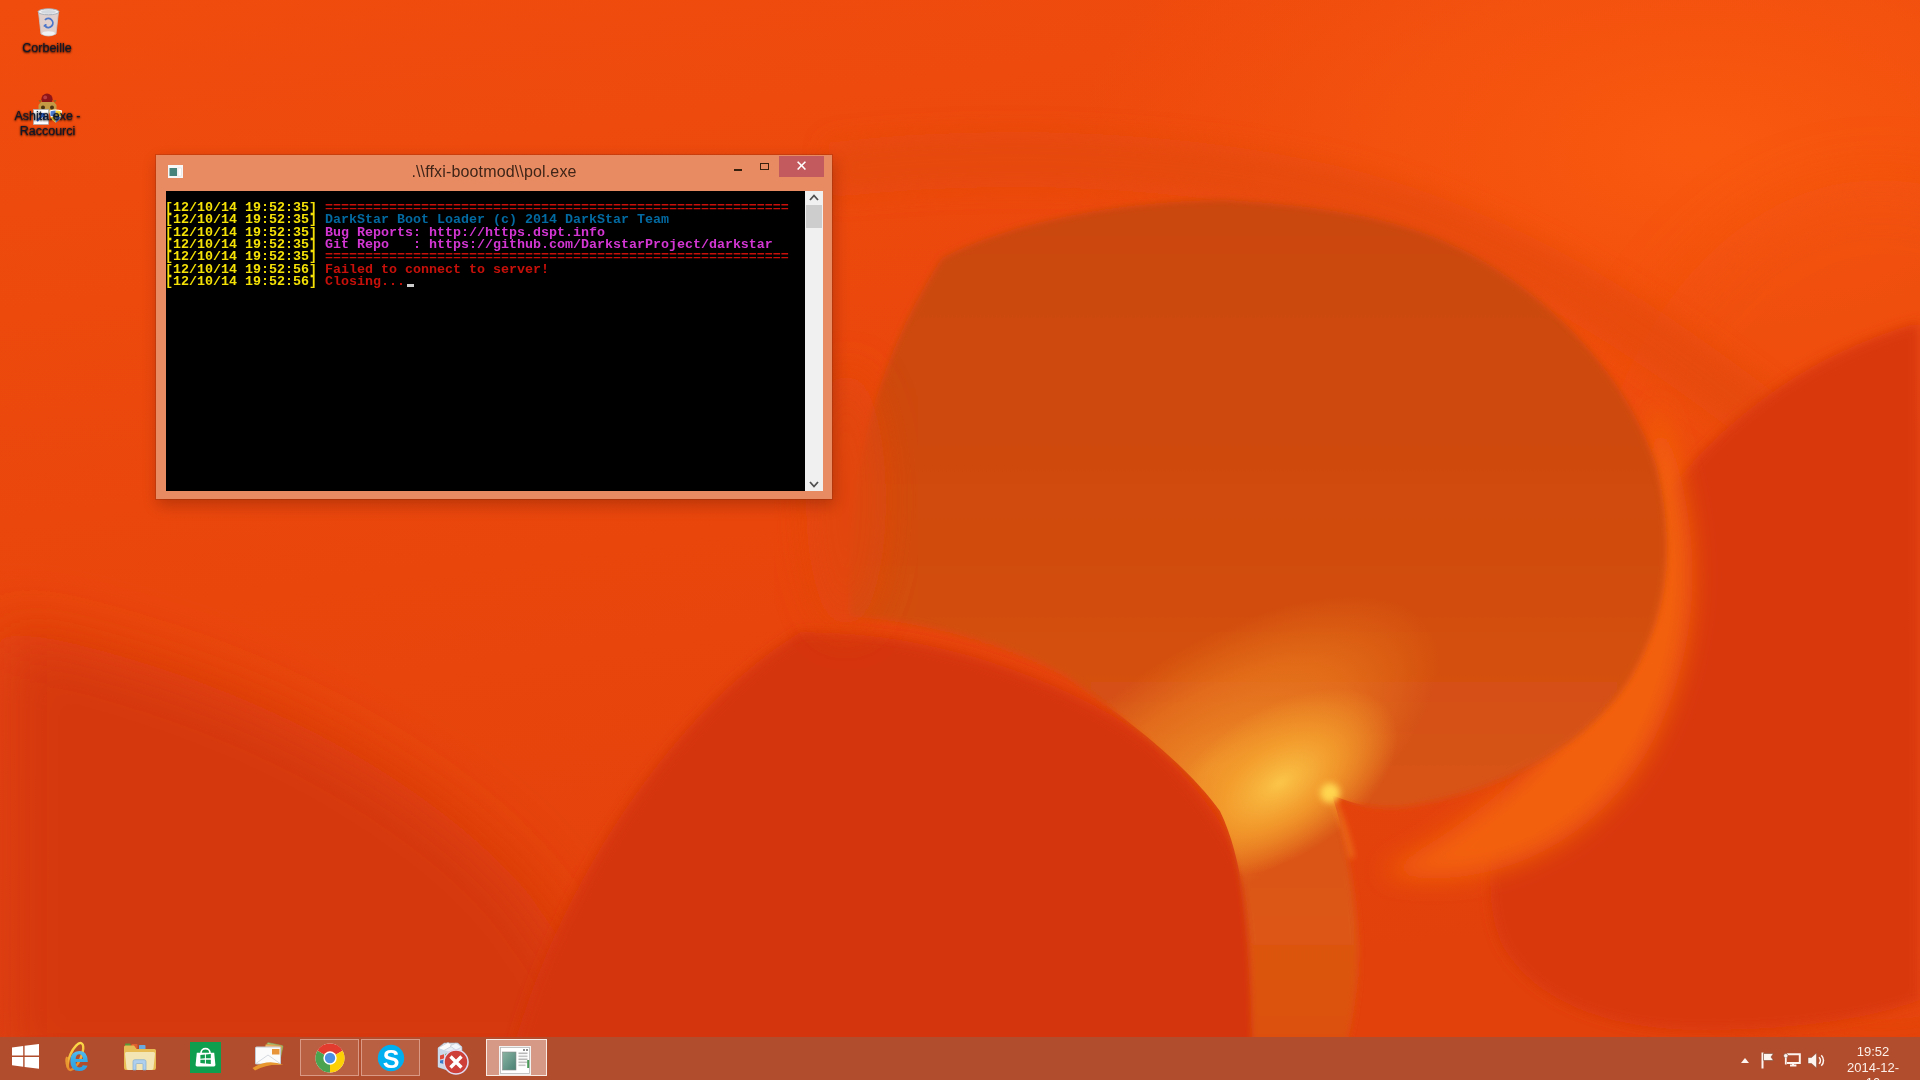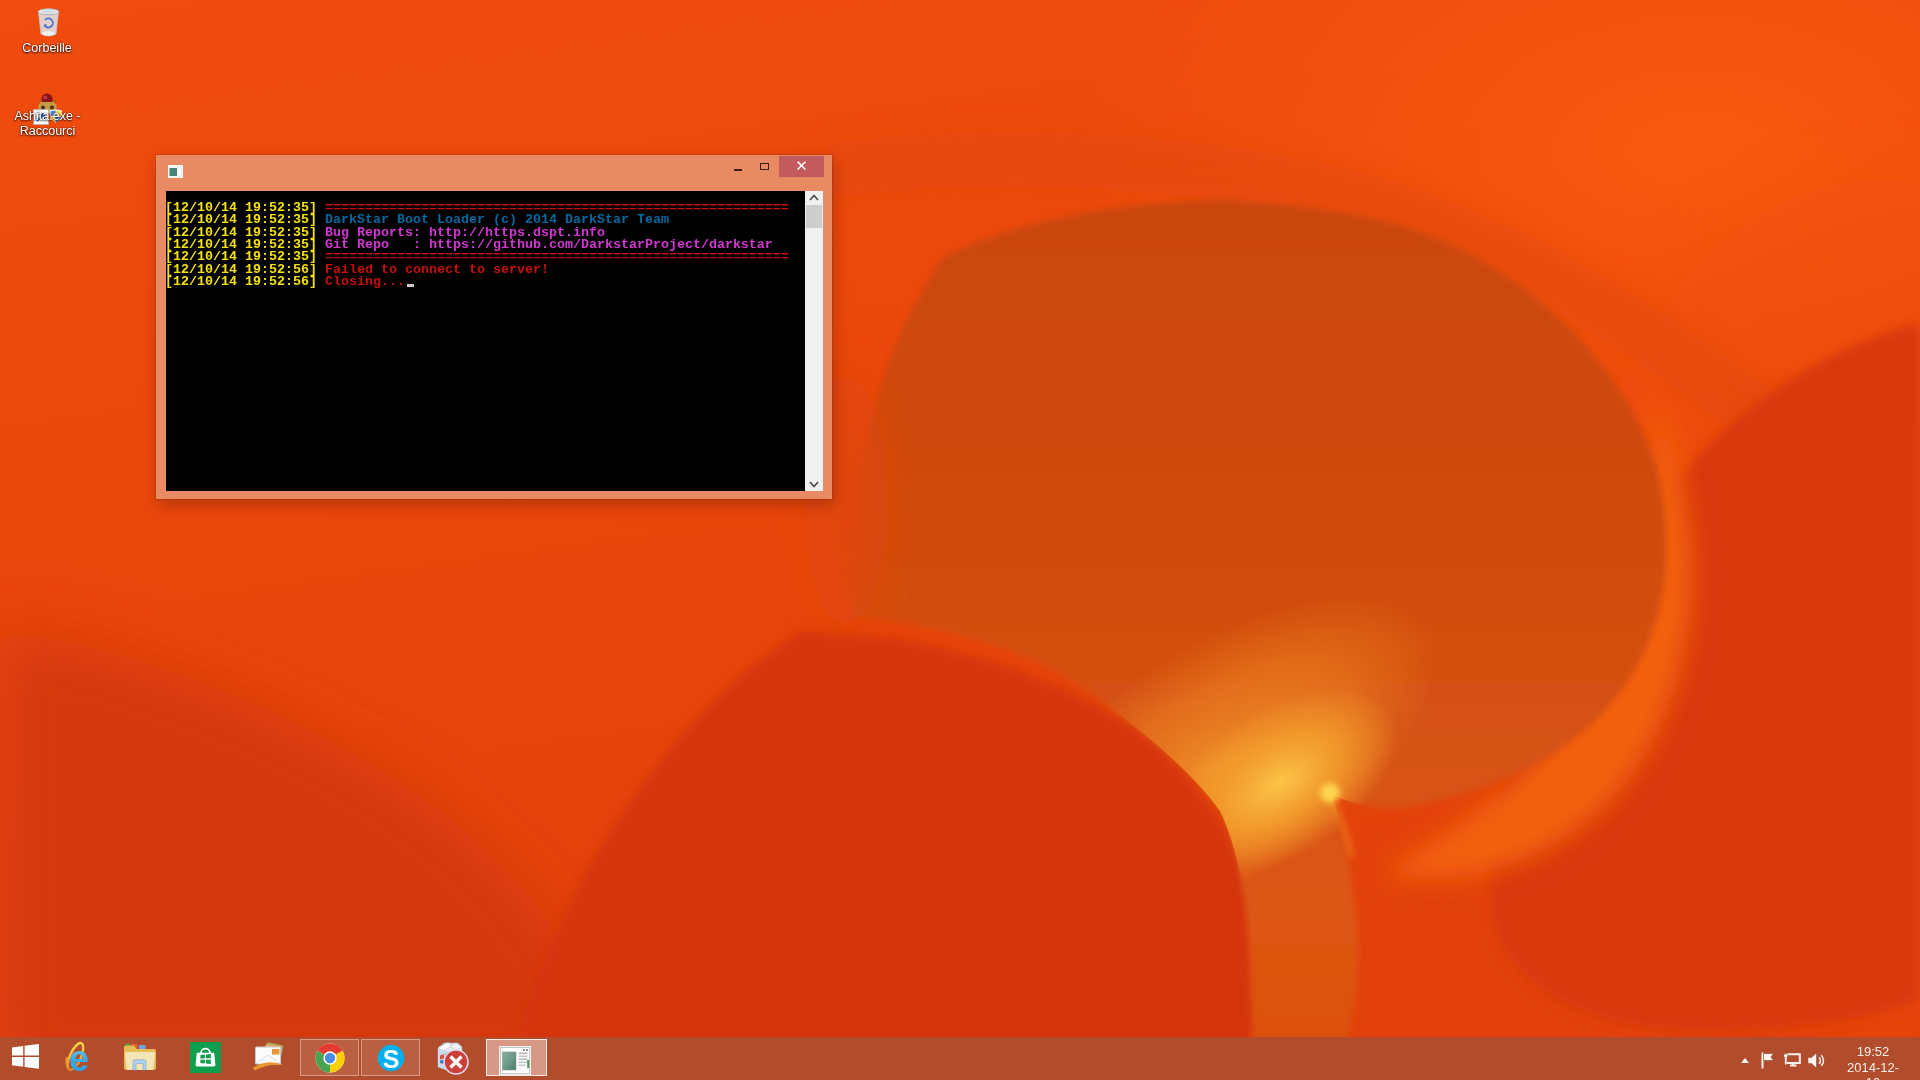--- a/index.html
+++ b/index.html
@@ -1,19 +1,19 @@
 <!DOCTYPE html>
 <html><head>
 <meta charset="utf-8">
 <style>
   html,body{margin:0;padding:0;width:1920px;height:1080px;overflow:hidden;
     font-family:"Liberation Sans",sans-serif;}
   #desk{position:relative;width:1920px;height:1080px;background:#ee4a0c;}
   .abs{position:absolute;}
-  .iconlabel{color:#ffffff;font-size:12.5px;text-align:center;
+  .iconlabel{color:#0f172a;font-size:12.5px;text-align:center;
     text-shadow:0 1px 2px rgba(0,0,0,.85),0 0 2px rgba(0,0,0,.6);line-height:14.5px;}
   
   #win{position:absolute;left:156px;top:155px;width:676px;height:344px;
     background:#e98b62;box-shadow:0 0 0 1px rgba(120,40,10,.25),2px 6px 14px rgba(60,10,0,.28);}
   #title{position:absolute;left:0;top:0;width:100%;height:36px;
     color:#3f2518;font-size:16px;letter-spacing:0.15px;text-align:center;line-height:33.5px;}
   #console{position:absolute;left:10px;top:36px;width:639px;height:300px;background:#000;}
   #ctext{position:absolute;left:-1px;top:11px;
     font-family:"Liberation Mono",monospace;font-weight:bold;font-size:13.33px;
     line-height:12.35px;letter-spacing:0px;white-space:pre;}
@@ -133,20 +133,21 @@
       <path d="M17.5,17.5 q6.25,-2.2 12.5,0 q0,8.5 -6.25,12 q-6.25,-3.5 -6.25,-12 Z" fill="#fff"></path>
       <path d="M18.6,18.3 q2.5,-0.8 5.1,-0.8 l0,5.5 l-5.3,0 q0,-2.5 0.2,-4.7 Z" fill="#4f7fd4"></path>
       <path d="M23.7,17.5 q2.6,0 5.1,0.8 q0.2,2.2 0.2,4.7 l-5.3,0 Z" fill="#ffd83b"></path>
       <path d="M18.5,24 l5.2,0 l0,5.8 q-4.2,-2.6 -5.2,-5.8 Z" fill="#ffd83b"></path>
       <path d="M23.7,24 l5.2,0 q-1,3.2 -5.2,5.8 Z" fill="#4f7fd4"></path>
     </g>
   </svg>
   <div class="abs iconlabel" style="left:0px;top:109px;width:95px;">Ashita.exe -<br>Raccourci</div>
 
   <div id="win">
+    <div id="title">.\\ffxi-bootmod\\pol.exe</div>
     <svg class="abs" style="left:12px;top:10px" width="15" height="13" viewBox="0 0 15 13">
       <rect width="15" height="13" fill="#f7f7f7"></rect>
       <rect x="1.5" y="3" width="7.5" height="8" fill="#47837b"></rect>
       <rect x="10" y="3" width="3.5" height="8" fill="#fff" stroke="#d8d8d8" stroke-width="0.5"></rect>
     </svg>
     <div class="abs" style="left:578px;top:13.5px;width:8px;height:2.5px;background:#38200f"></div>
     <div class="abs" style="left:604px;top:7.5px;width:7px;height:5.5px;border:1.7px solid #38200f;"></div>
     <div id="closebtn">✕</div>
     <div id="console">
       <div id="ctext"><span class="cy">[12/10/14 19:52:35] </span><span class="cr">==========================================================</span>

